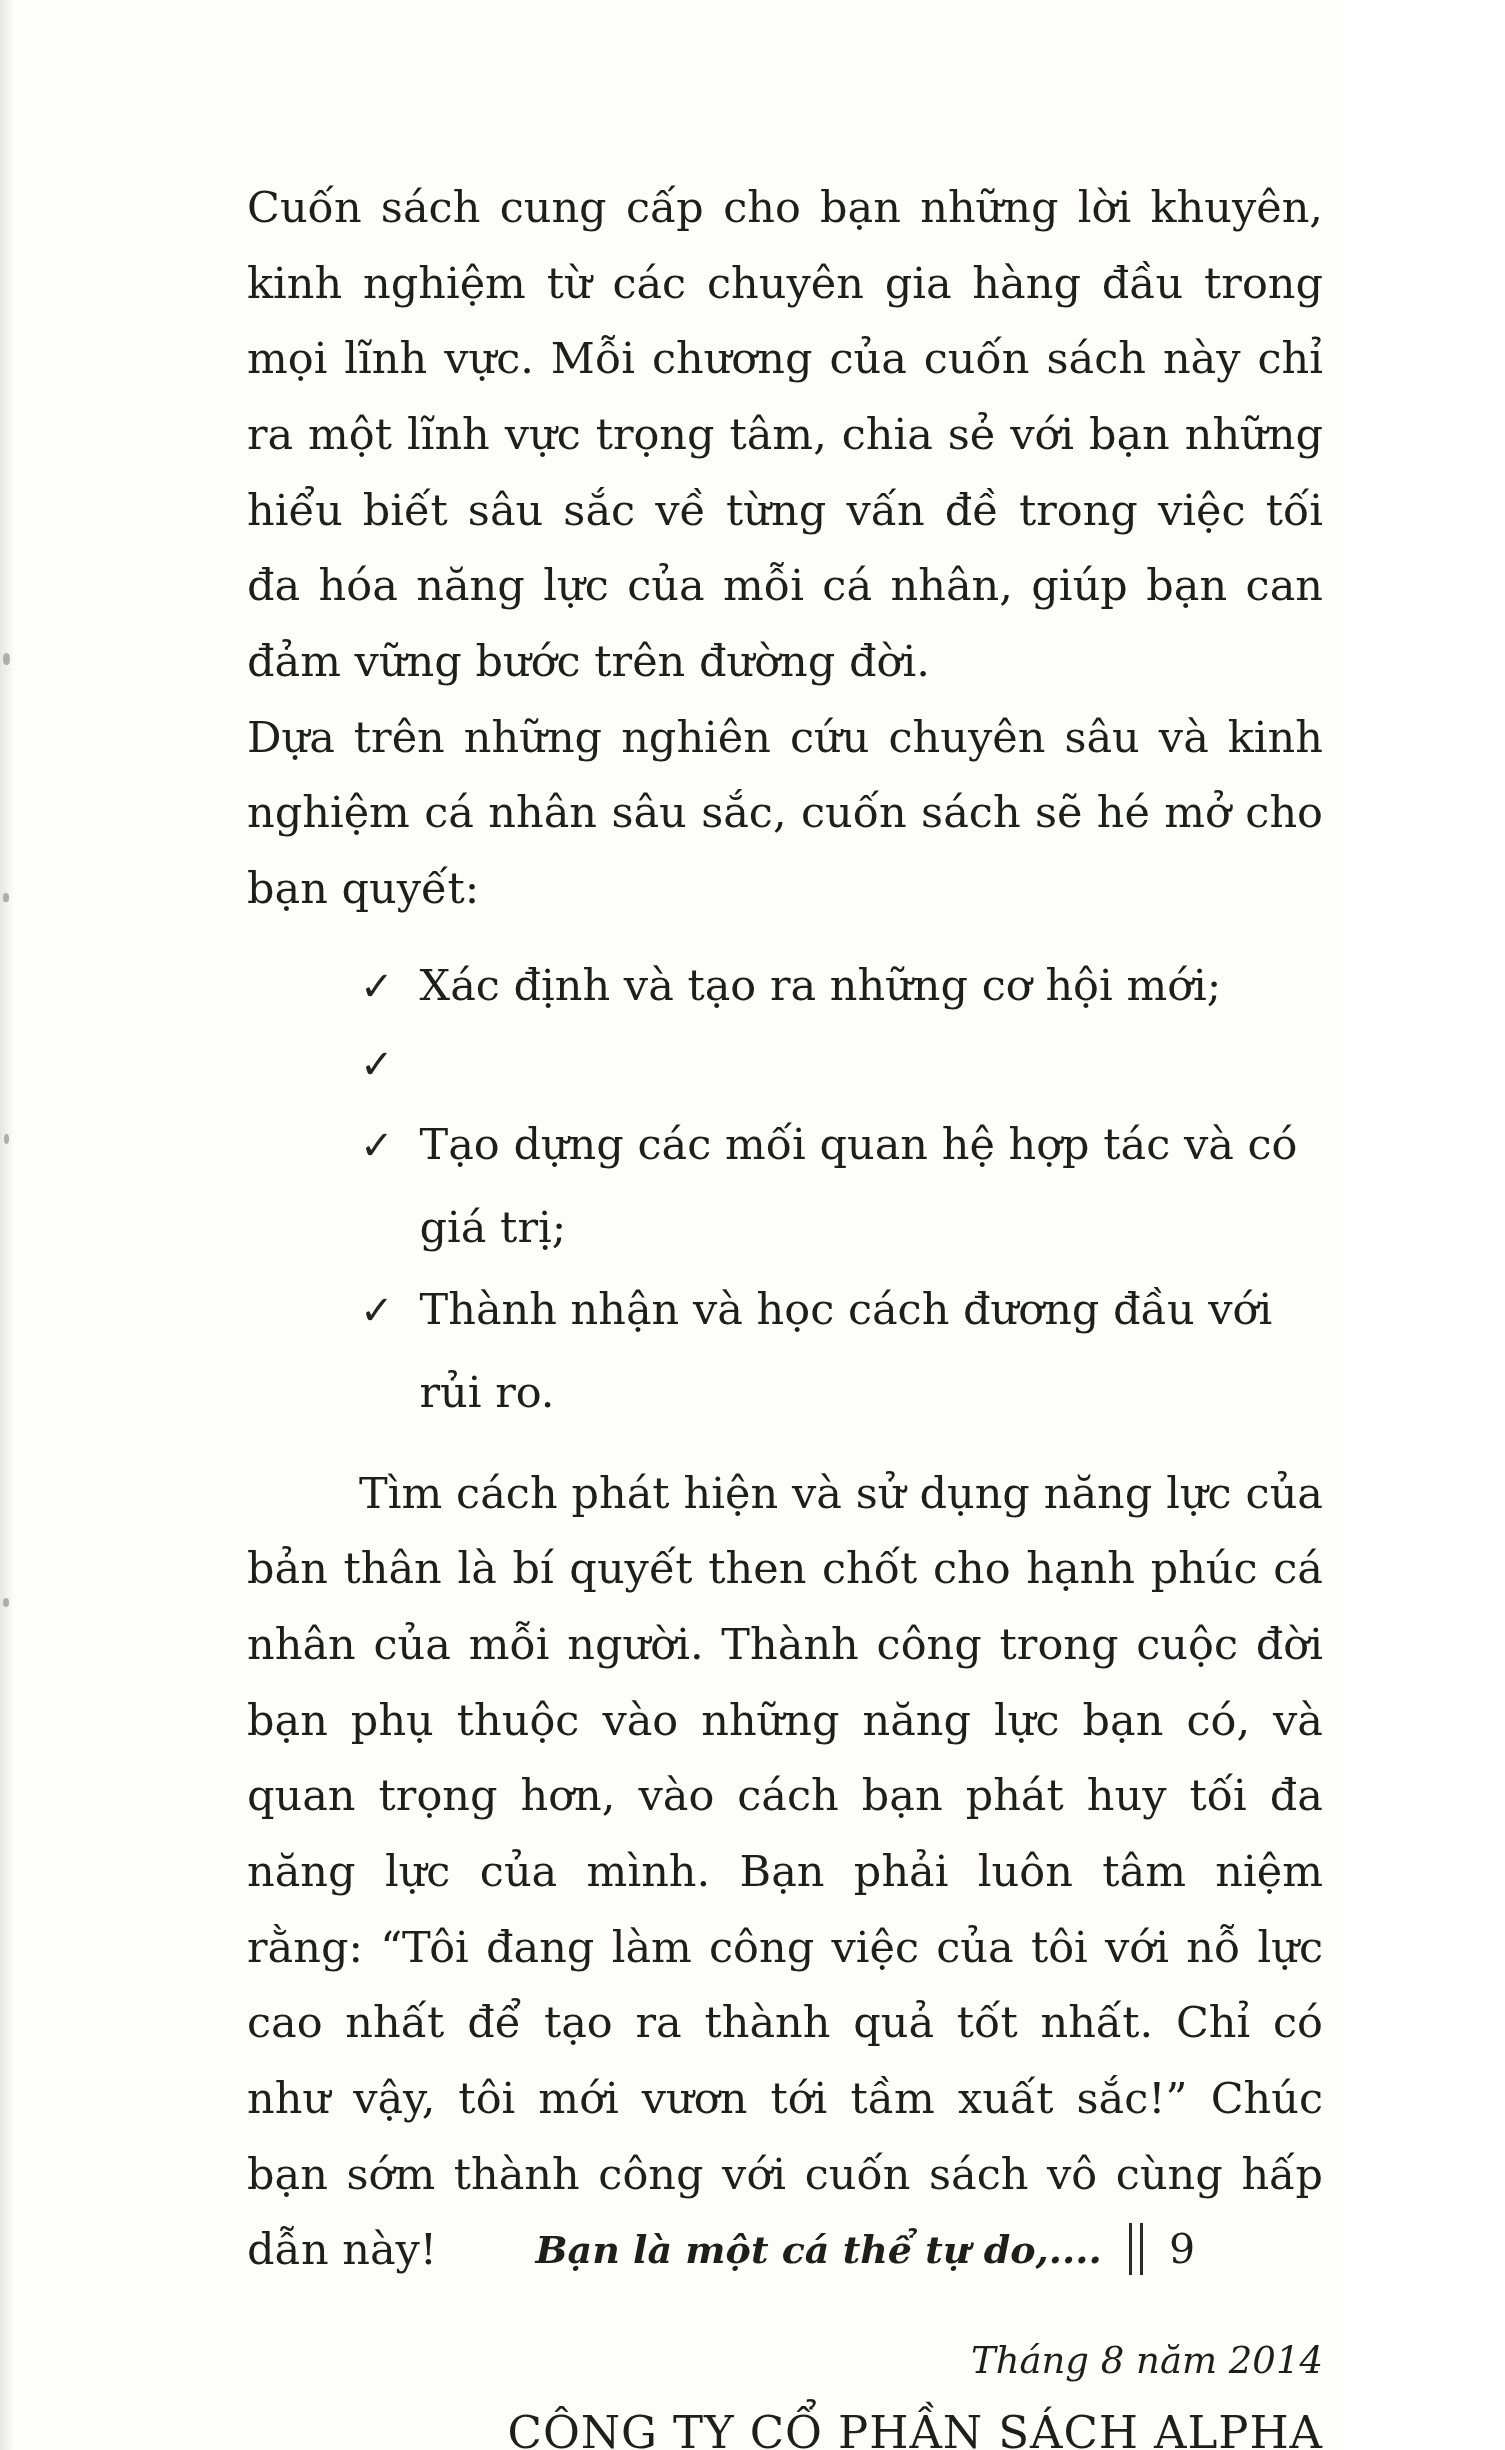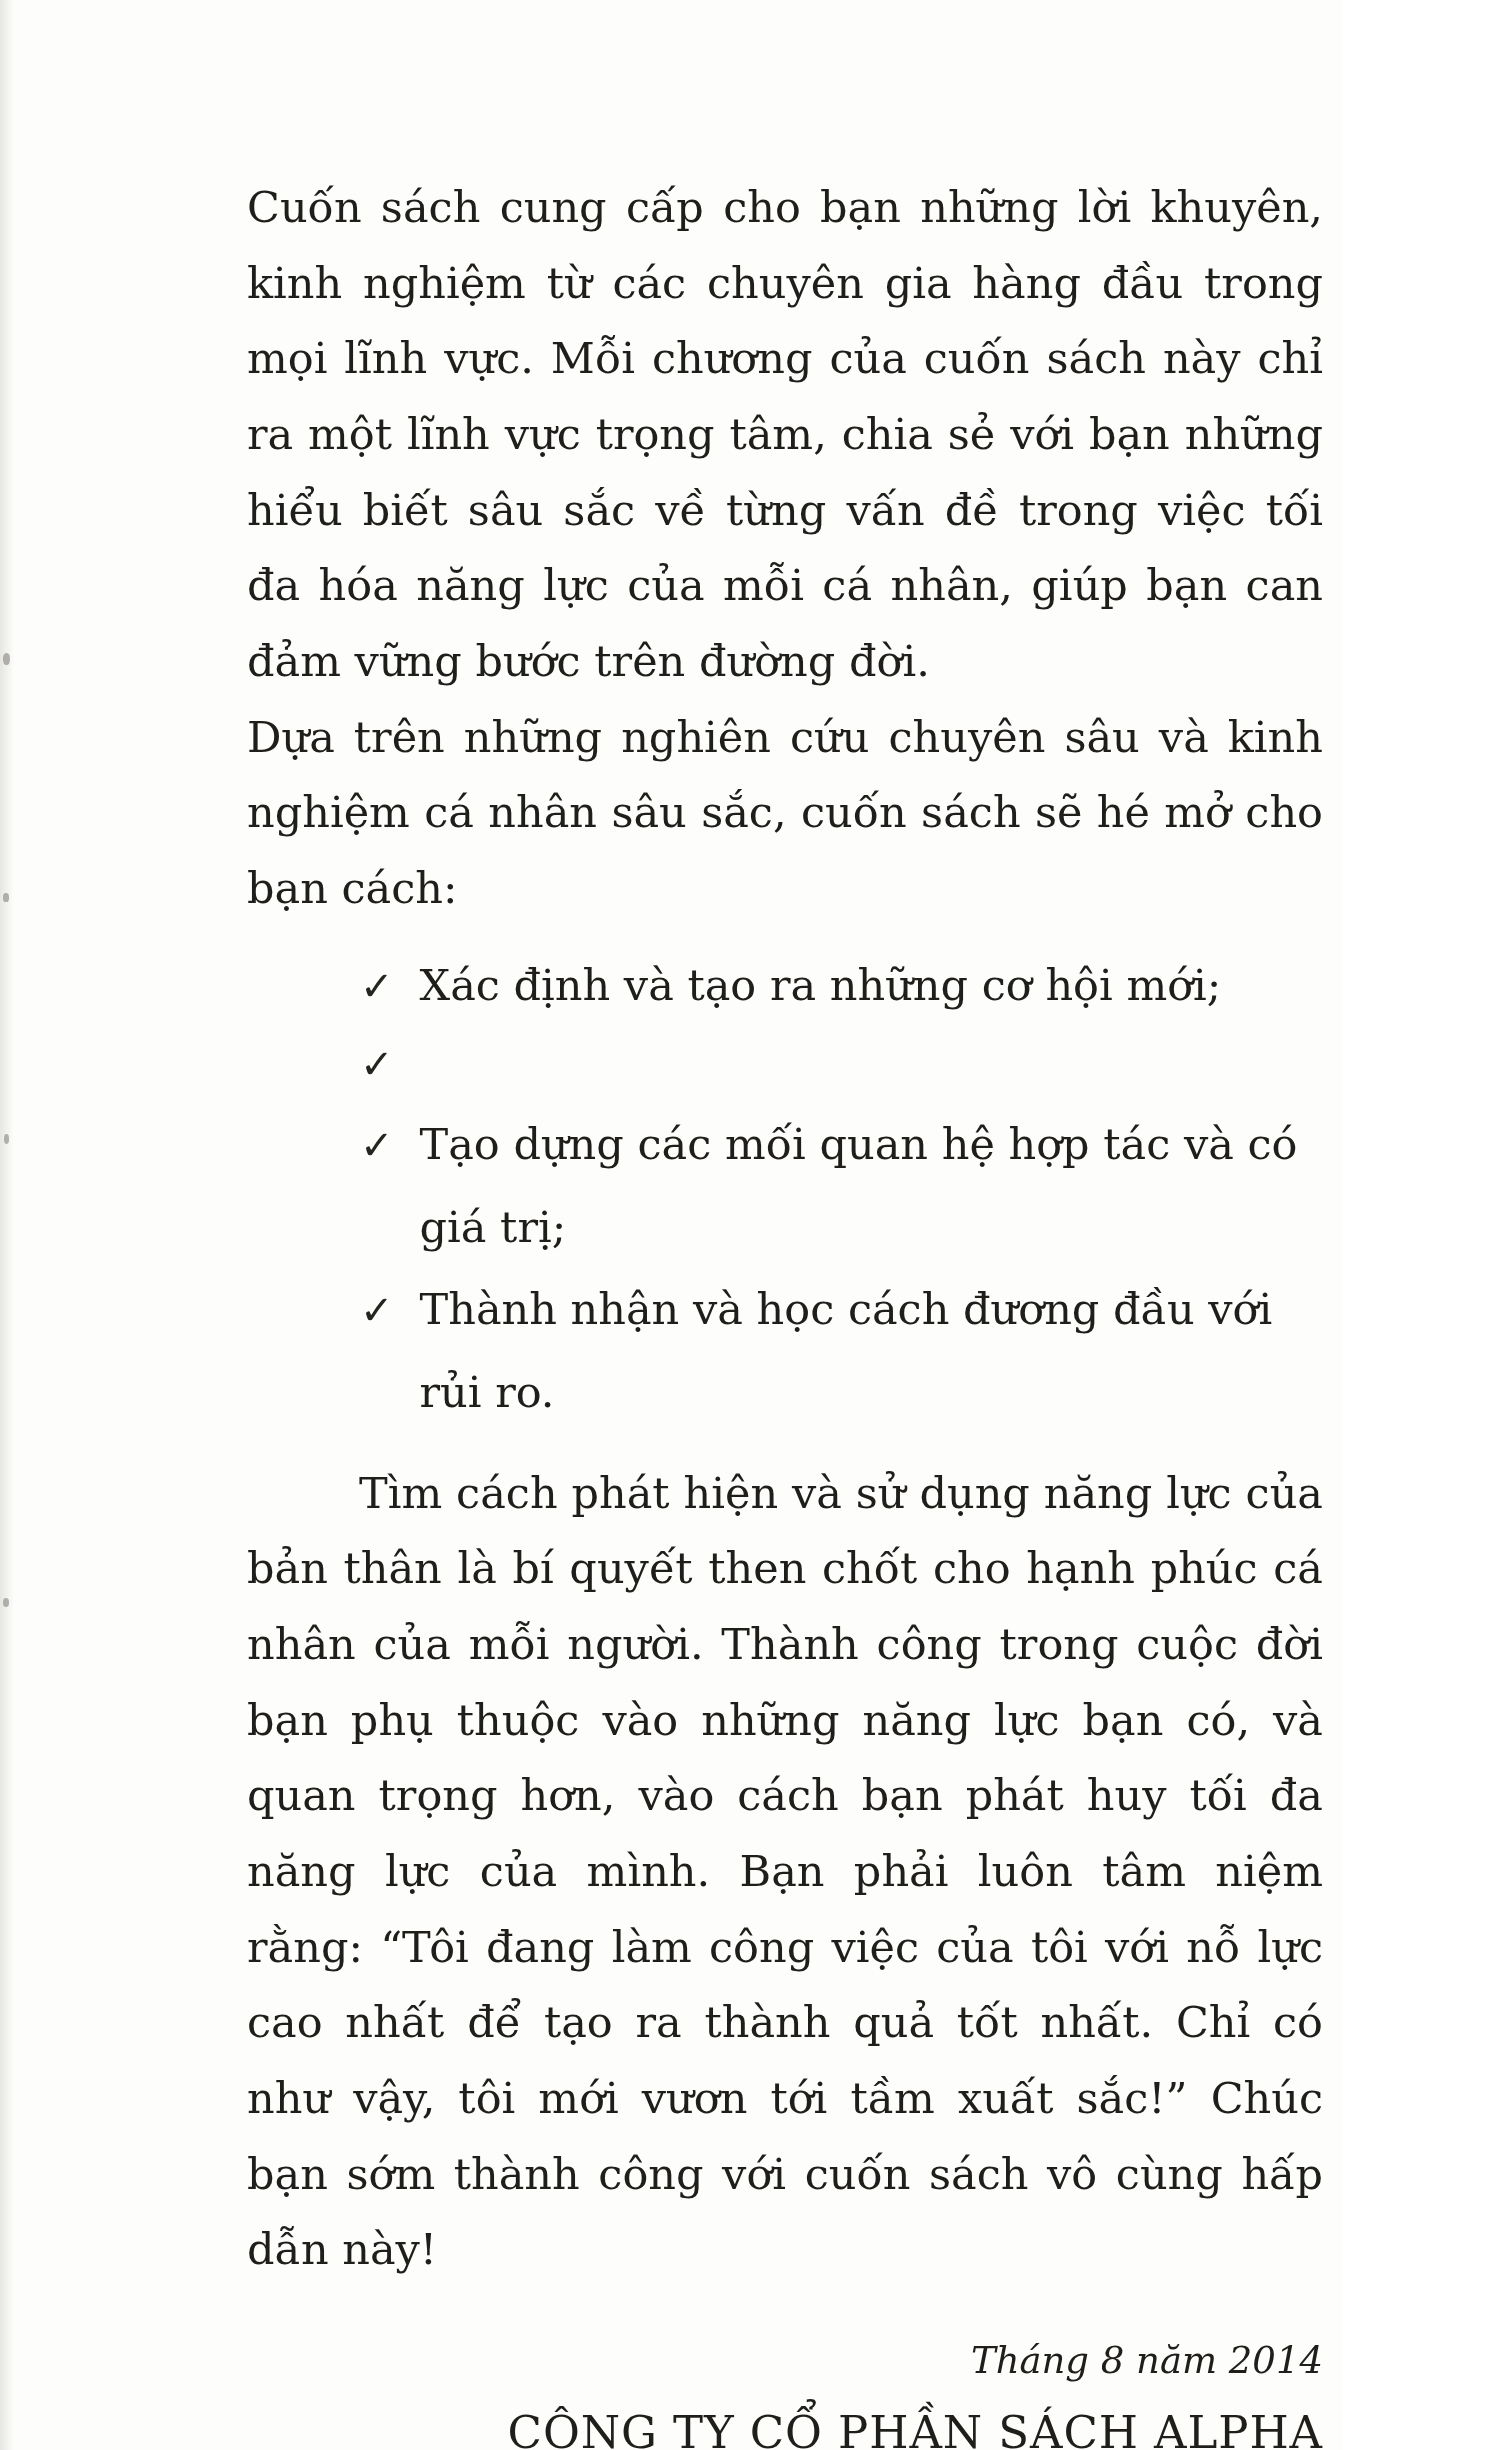--- a/index.html
+++ b/index.html
@@ -101,21 +101,21 @@
 
   <div class="edge-shade"></div>
   <div class="speck" style="left:3.4px; top:653px; width:6.9px; height:12px;"></div>
   <div class="speck" style="left:2.6px; top:893px; width:6px; height:8.6px;"></div>
   <div class="speck" style="left:4.3px; top:1134px; width:5.2px; height:10.3px;"></div>
   <div class="speck" style="left:2.6px; top:1598px; width:6.9px; height:9.4px;"></div>
 
   <div class="content">
 
     <p class="body-par">Cuốn sách cung cấp cho bạn những lời khuyên, kinh nghiệm từ các chuyên gia hàng đầu trong mọi lĩnh vực. Mỗi chương của cuốn sách này chỉ ra một lĩnh vực trọng tâm, chia sẻ với bạn những hiểu biết sâu sắc về từng vấn đề trong việc tối đa hóa năng lực của mỗi cá nhân, giúp bạn can đảm vững bước trên đường đời.</p>
-    <p class="body-par">Dựa trên những nghiên cứu chuyên sâu và kinh nghiệm cá nhân sâu sắc, cuốn sách sẽ hé mở cho bạn cách:</p>
+    <p class="body-par">Dựa trên những nghiên cứu chuyên sâu và kinh nghiệm cá nhân sâu sắc, cuốn sách sẽ hé mở cho bạn quyết:</p>
 
     <ul class="checklist">
       <li class="check-item">
         <span class="check">✓</span>
         <span class="check-text">Xác định và tạo ra những cơ hội mới;</span>
       </li>
       <li class="check-item">
         <span class="check">✓</span>
       </li>
       <li class="check-item">
@@ -130,15 +130,20 @@
 
     <p class="body-par closing">Tìm cách phát hiện và sử dụng năng lực của bản thân là bí quyết then chốt cho hạnh phúc cá nhân của mỗi người. Thành công trong cuộc đời bạn phụ thuộc vào những năng lực bạn có, và quan trọng hơn, vào cách bạn phát huy tối đa năng lực của mình. Bạn phải luôn tâm niệm rằng: “Tôi đang làm công việc của tôi với nỗ lực cao nhất để tạo ra thành quả tốt nhất. Chỉ có như vậy, tôi mới vươn tới tầm xuất sắc!” Chúc bạn sớm thành công với cuốn sách vô cùng hấp dẫn này!</p>
 
     <div class="signature">
       <div class="sig-date">Tháng 8 năm 2014</div>
       <div class="sig-company">CÔNG TY CỔ PHẦN SÁCH ALPHA</div>
     </div>
 
   </div>
 
+  <div class="footer">
+    <span class="running-title">Bạn là một cá thể tự do,....</span>
+    <span class="footer-sep"></span>
+    <span class="page-number">9</span>
+  </div>
 
 </div>
 
 
 </body></html>

